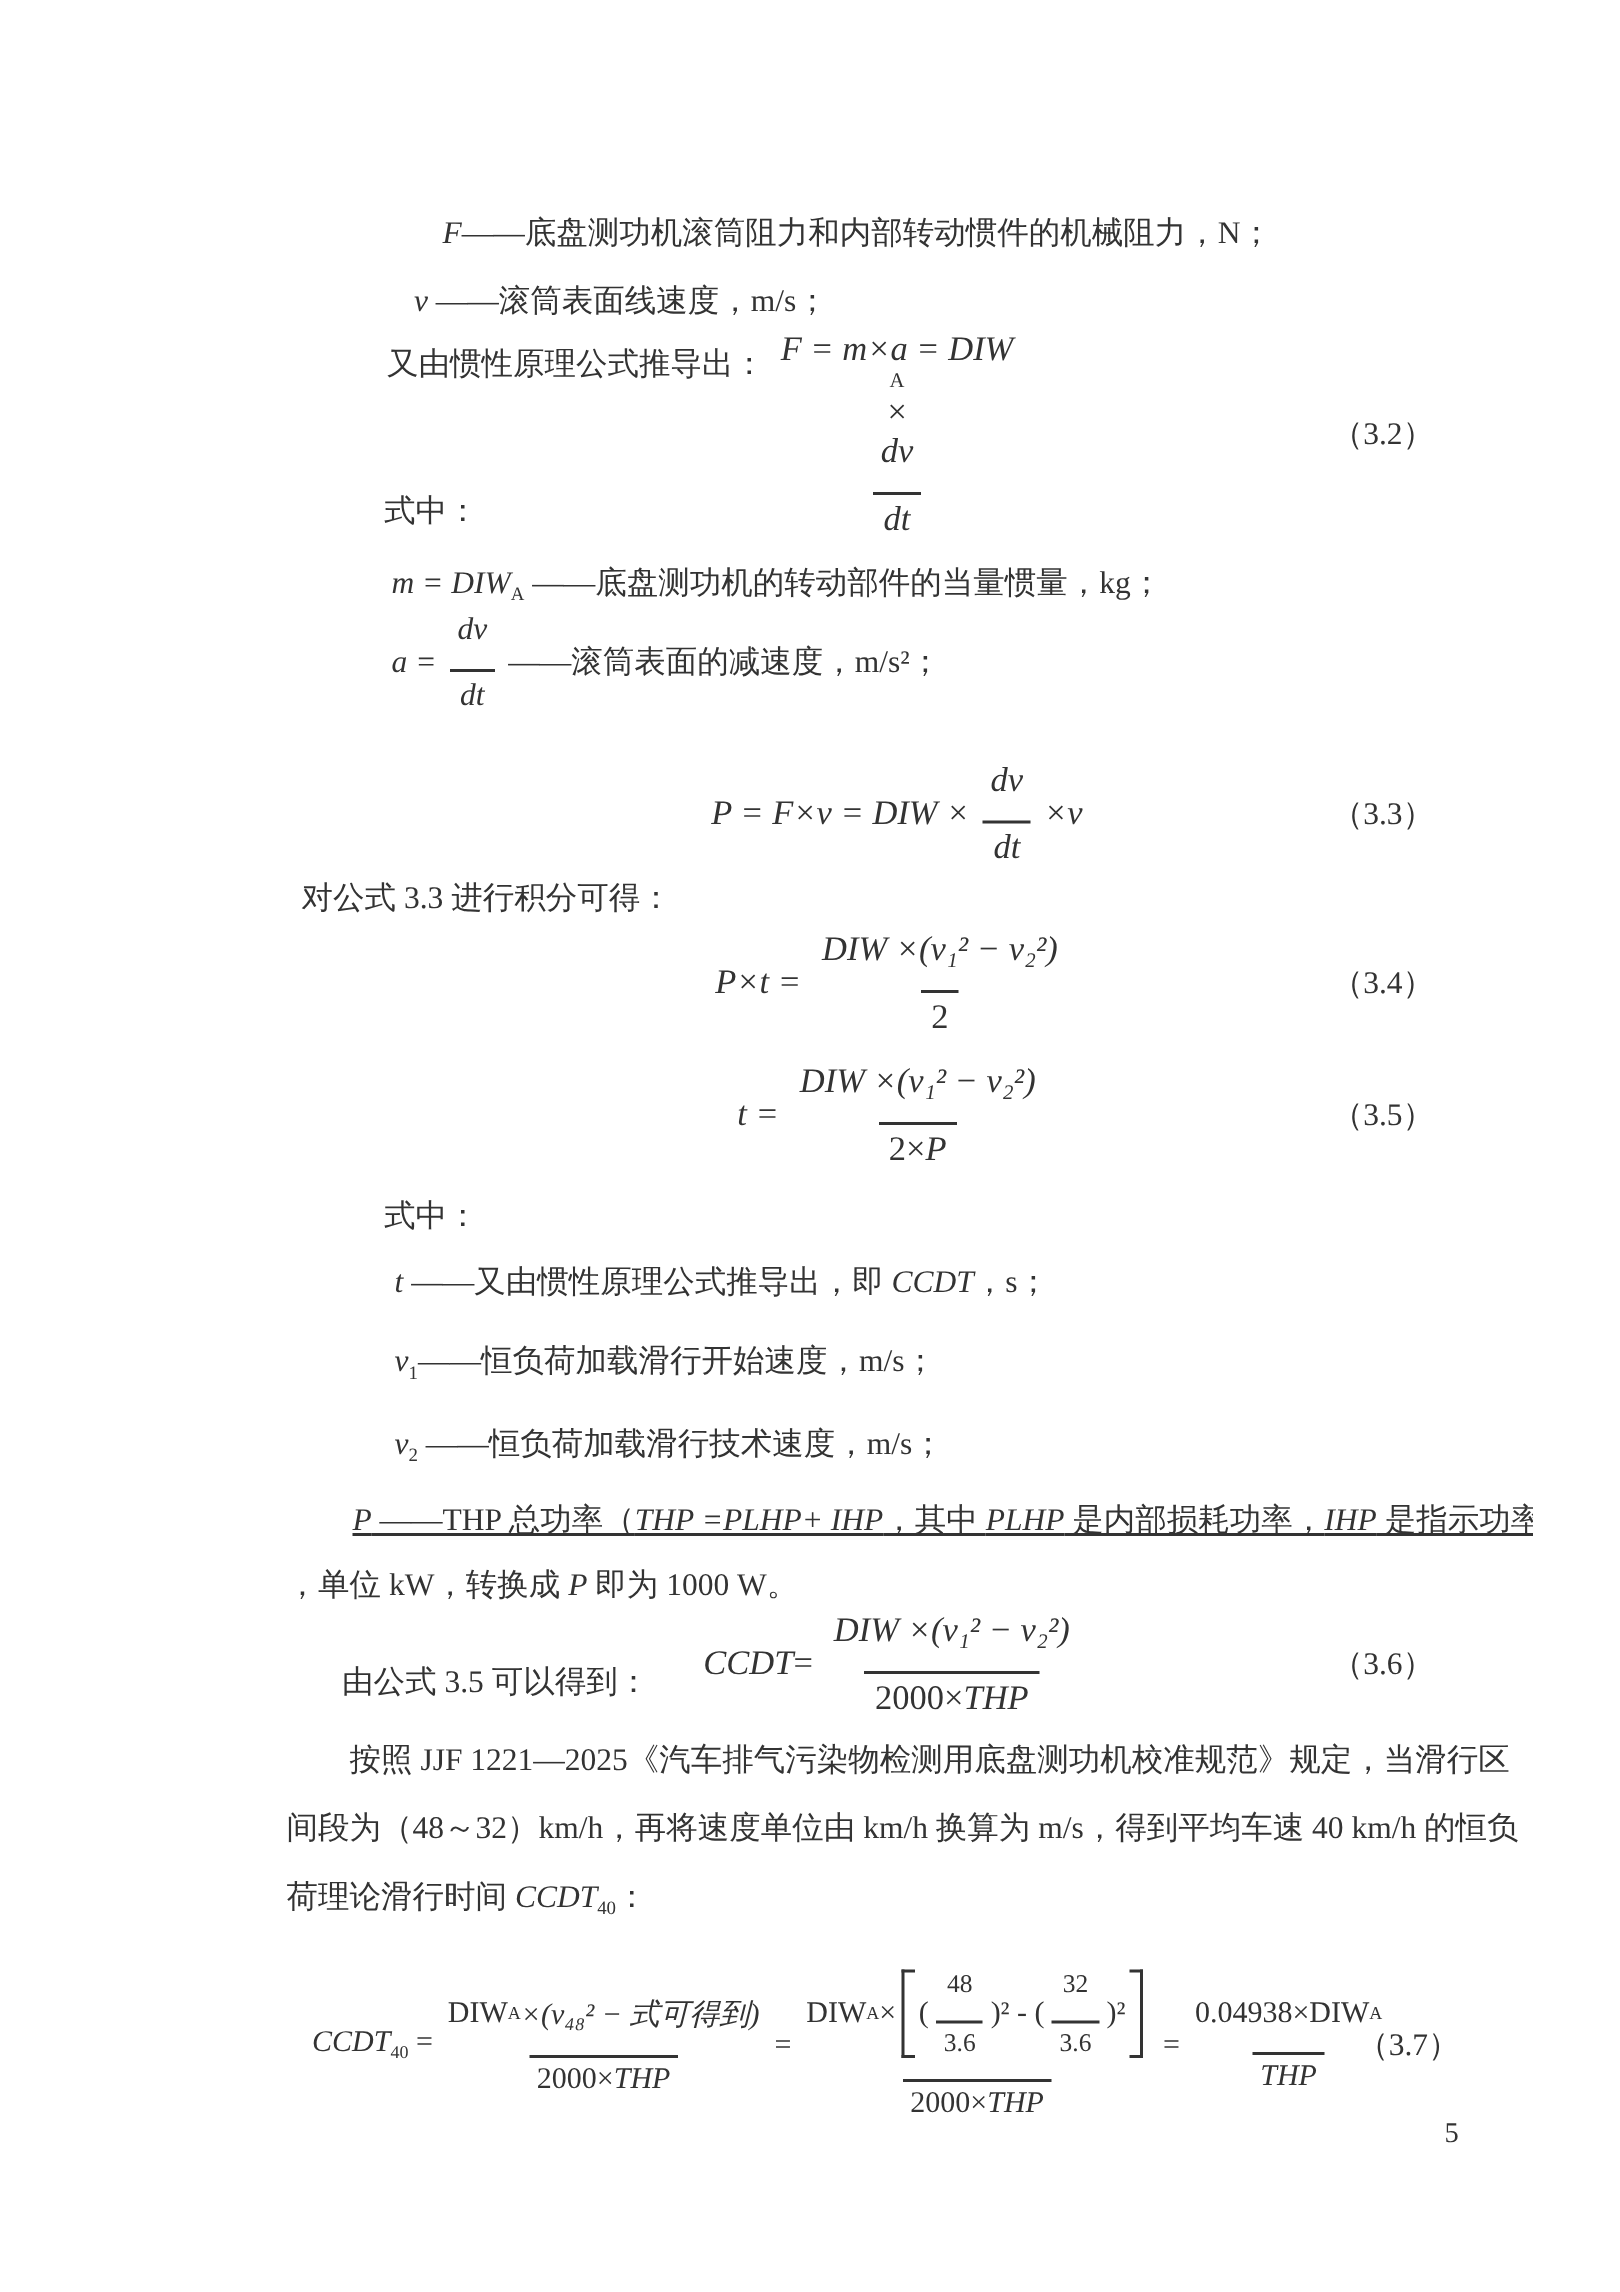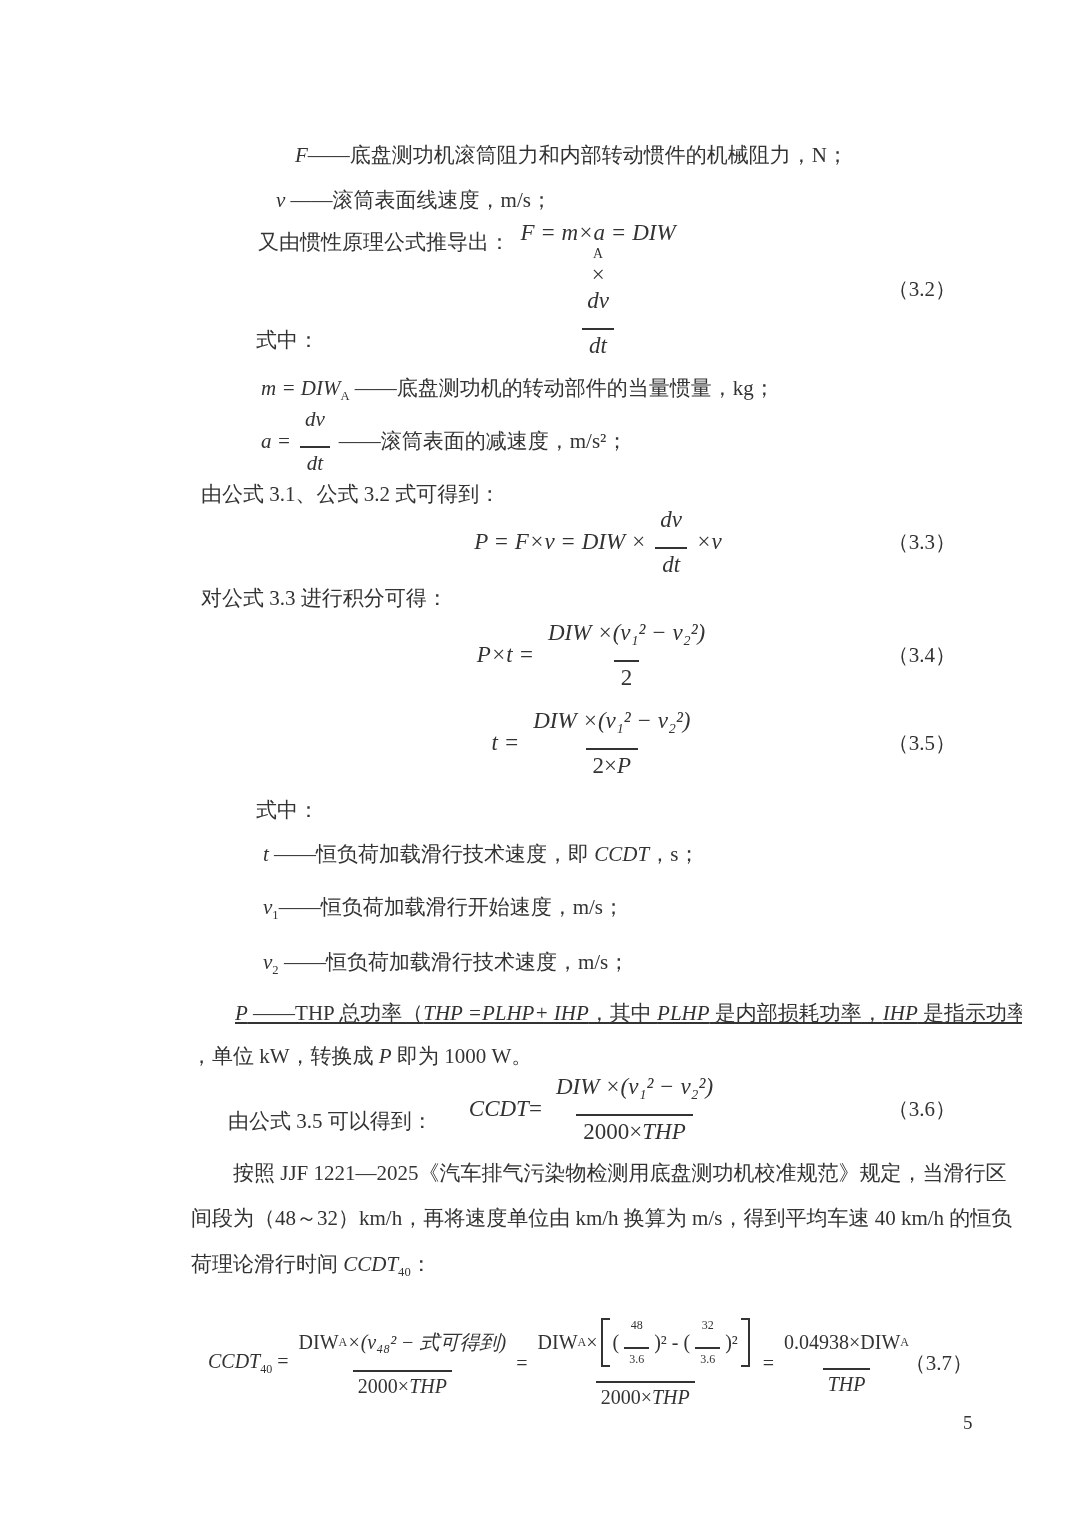--- a/index.html
+++ b/index.html
@@ -32,21 +32,21 @@
   .frac .den { border-top:2px solid #333333; padding:3px 7px 0; white-space:nowrap; }
 
   .defrow {
     position:absolute; display:flex; align-items:center;
     font-size:21px; white-space:nowrap;
   }
 
   .eq37row { height:130px; justify-content:flex-start; padding-left:150px; font-size:20px; box-sizing:border-box; }
   .eq37row .frac { margin:0 5px; }
   .eq37row .frac .num, .eq37row .frac .den { padding-left:5px; padding-right:5px; }
-  .innerfrac { font-size:12px; margin:0 3px; }
+  .innerfrac { font-size:17px; margin:0 3px; }
   .brkt { display:inline-flex; align-items:center; margin:0 3px; }
   .brkL { align-self:stretch; width:7px; border:2px solid #333333; border-right:none; margin-right:3px; }
   .brkR { align-self:stretch; width:7px; border:2px solid #333333; border-left:none; margin-left:3px; }
 
   .pageno { position:absolute; font-size:19px; font-style:normal; }
 </style>
 </head>
 <body>
 
 <div class="page">
@@ -80,21 +80,20 @@
 
   <div class="defrow" style="top:405px; left:203px; height:72px;">
     <span class="var">a =</span>
     <span class="frac var">
       <span class="num">dv</span>
       <span class="den">dt</span>
     </span>
     <span class="rm">——滚筒表面的减速度，m/s²；</span>
   </div>
 
-  <div class="line" style="top:481px; left:143px;">由公式 3.1、公式 3.2 式可得到：</div>
 
   <div class="eqrow" style="top:504px;">
     <span>P = F×v = DIW ×</span>
     <span class="frac">
       <span class="num">dv</span>
       <span class="den">dt</span>
     </span>
     <span>×v</span>
     <span class="eqno">（3.3）</span>
   </div>
@@ -115,21 +114,21 @@
     <span class="frac">
       <span class="num">DIW ×(v₁² − v₂²)</span>
       <span class="den"><span class="rm">2×</span><span class="var">P</span></span>
     </span>
     <span class="eqno">（3.5）</span>
   </div>
 
   <div class="line" style="top:797px; left:198px;">式中：</div>
 
   <div class="line" style="top:841px; left:205px;">
-    <span class="var">t</span><span class="rm"> ——恒负荷加载滑行技术速度，即 </span><span class="var">CCDT</span><span class="rm">，s；</span>
+    <span class="var">t</span><span class="rm"> ——又由惯性原理公式推导出，即 </span><span class="var">CCDT</span><span class="rm">，s；</span>
   </div>
 
   <div class="line" style="top:894px; left:205px;">
     <span class="var">v</span><sub class="s">1</sub><span class="rm">——恒负荷加载滑行开始速度，m/s；</span>
   </div>
 
   <div class="line" style="top:949px; left:205px;">
     <span class="var">v</span><sub class="s">2</sub><span class="rm"> ——恒负荷加载滑行技术速度，m/s；</span>
   </div>
 

